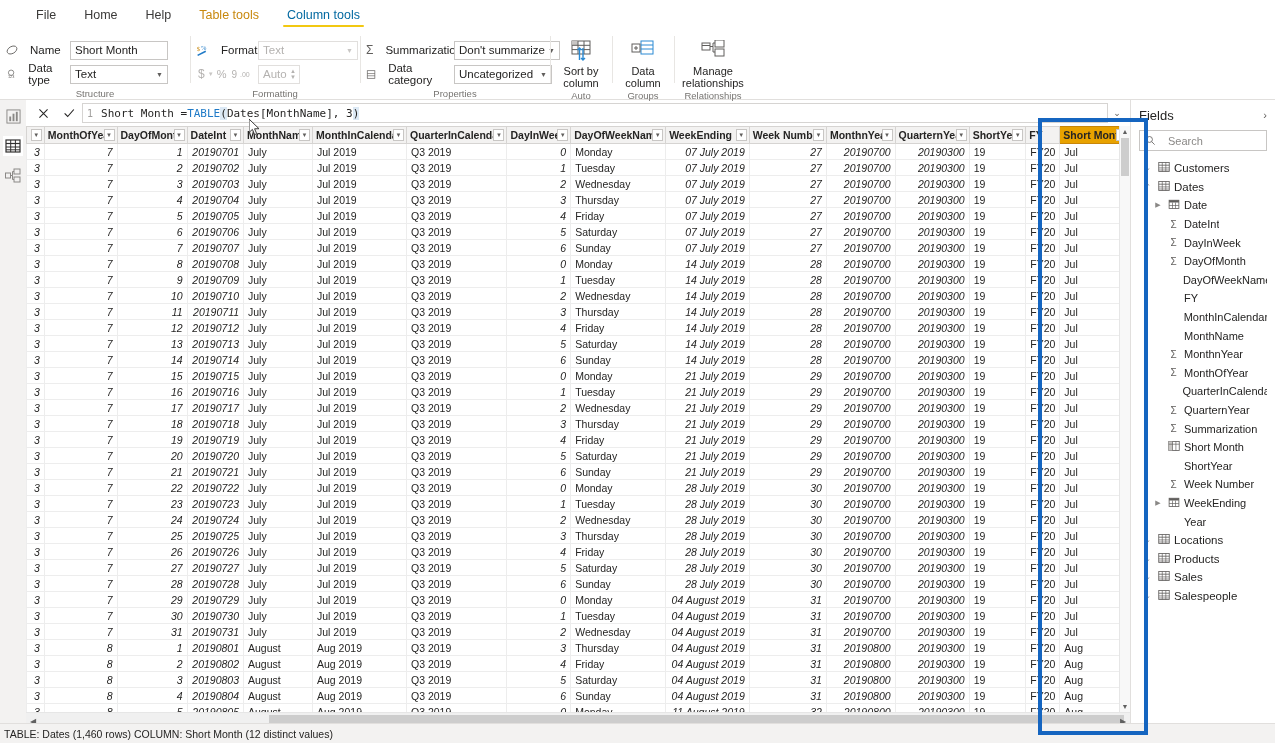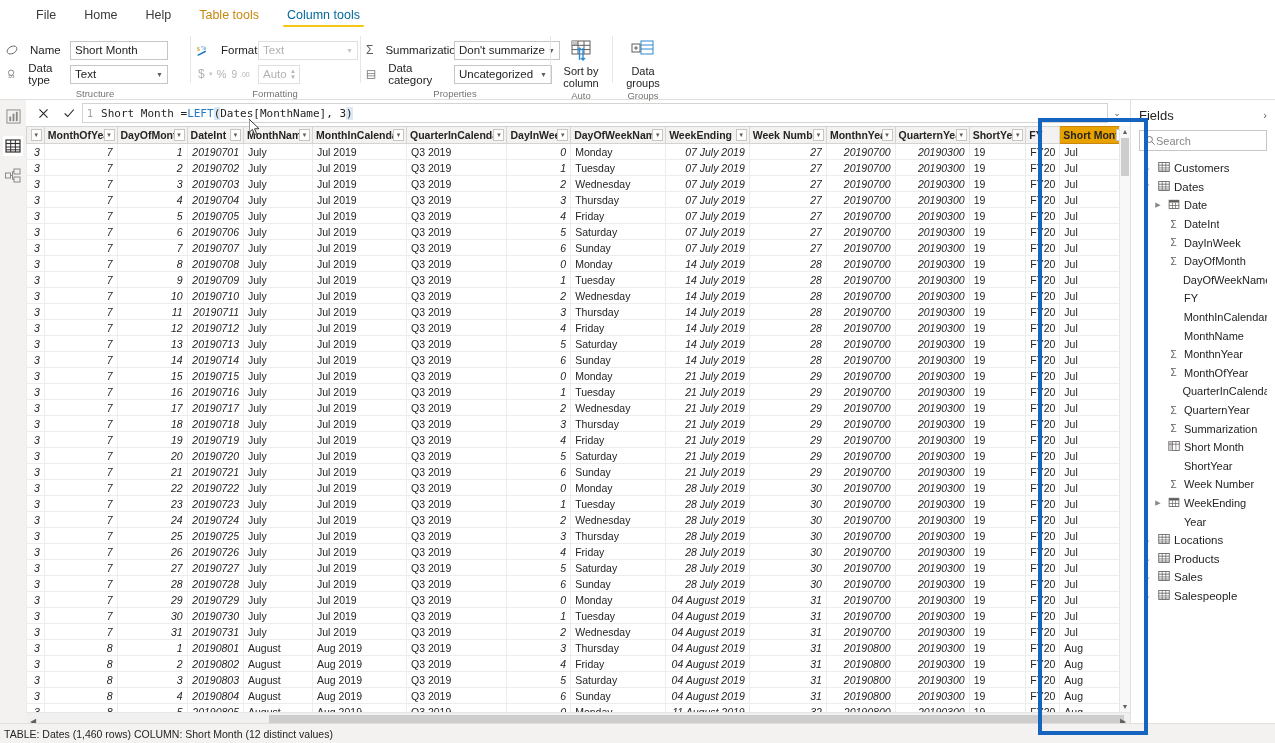--- a/index.html
+++ b/index.html
@@ -134,21 +134,21 @@
   
   .fields {
     position: absolute; right: 0; top: 100px; width: 145px; bottom: 20px;
     background: #ffffff; border-left: 1px solid #e1dfdd; padding: 0 8px;
   }
   .fhead { display: flex; align-items: center; justify-content: space-between; height: 30px; }
   .fhead .ft { font-size: 13px; color: #252423; }
   .fhead .fc { font-size: 11px; color: #605e5c; }
   .fsearch {
     height: 21px; border: 1px solid #c8c6c4; display: flex; align-items: center;
-    gap: 0; padding: 0 5px; color: #8a8886; font-size: 11px; margin-bottom: 8px;
+    gap: 12px; padding: 0 5px; color: #8a8886; font-size: 11px; margin-bottom: 8px;
   }
   .flist { overflow: hidden; }
   .fitem { display: flex; align-items: center; height: 18.6px; gap: 4px; font-size: 11px; color:#252423; }
   .fitem.tbl { font-size: 11.5px; }
   .fitem .chev { width: 10px; text-align: center; font-size: 7px; color: #8a8886; }
   .fitem .sig { width: 13px; text-align: center; font-size: 10px; color: #605e5c; }
   .fitem .lbl { white-space: nowrap; overflow: hidden; }
   .ind1 { padding-left: 4px; }
   .ind2 { padding-left: 14px; }
 
@@ -315,45 +315,62 @@
         <div class="bigbtn">
           <div class="bi">
             <svg width="24" height="22" viewBox="0 0 24 22">
               <rect x="10" y="1" width="12" height="13" fill="none" stroke="#2a8ad4" stroke-width="1"></rect>
               <line x1="10" y1="5" x2="22" y2="5" stroke="#2a8ad4" stroke-width="1"></line>
               <line x1="10" y1="9" x2="22" y2="9" stroke="#2a8ad4" stroke-width="1"></line>
               <rect x="1" y="4" width="8" height="8" fill="none" stroke="#605e5c" stroke-width="1"></rect>
               <path d="M5 6 L5 10 M3 8 L7 8" stroke="#605e5c" stroke-width="1"></path>
             </svg>
           </div>
-          <div class="bl">Data groups</div>
+          <div class="bl">Data column</div>
         </div>
       </div>
       <div class="rgroup-label">Groups</div>
     </div>
 
+    <div class="rgroup" style="width:78px">
+      <div class="rgroup-body" style="justify-content:center">
+        <div class="bigbtn" style="width:74px">
+          <div class="bi">
+            <svg width="24" height="22" viewBox="0 0 24 22">
+              <rect x="1" y="3" width="8" height="7" fill="none" stroke="#605e5c" stroke-width="1"></rect>
+              <line x1="1" y1="5.5" x2="9" y2="5.5" stroke="#605e5c" stroke-width="1"></line>
+              <rect x="14" y="0" width="9" height="7" fill="none" stroke="#605e5c" stroke-width="1"></rect>
+              <rect x="14" y="9" width="9" height="7" fill="none" stroke="#605e5c" stroke-width="1"></rect>
+              <path d="M9 6.5 L12 6.5 L12 3 L14 3 M12 6.5 L12 12 L14 12" stroke="#605e5c" stroke-width="1" fill="none"></path>
+            </svg>
+          </div>
+          <div class="bl">Manage relationships</div>
+        </div>
+      </div>
+      <div class="rgroup-label">Relationships</div>
+    </div>
 
 
   </div>
 
   <div class="fxbar" style="position:absolute;left:26px;right:145px;top:101px;">
     <div class="fxbtn">
       <svg width="13" height="13" viewBox="0 0 16 16">
         <path d="M3 3 L13 13 M13 3 L3 13" stroke="#252423" stroke-width="1.3"></path>
       </svg>
     </div>
     <div class="fxbtn">
       <svg width="14" height="14" viewBox="0 0 16 16">
         <path d="M3 8.5 L6.5 12 L13.5 4" stroke="#252423" stroke-width="1.3" fill="none"></path>
       </svg>
     </div>
     <div class="fxinput">
       <span class="lnum">1</span>
       <span>Short Month = </span>
-      <span class="kw">LEFT</span>
+      <span class="kw">TABLE</span>
       <span class="paren">(</span>
       <span> Dates[MonthName], 3 </span>
       <span class="paren">)</span>
     </div>
     <div class="fxchev">⌄</div>
   </div>
 
   <div class="rail">
     <div class="ri">
       <svg width="15" height="15" viewBox="0 0 16 16">

